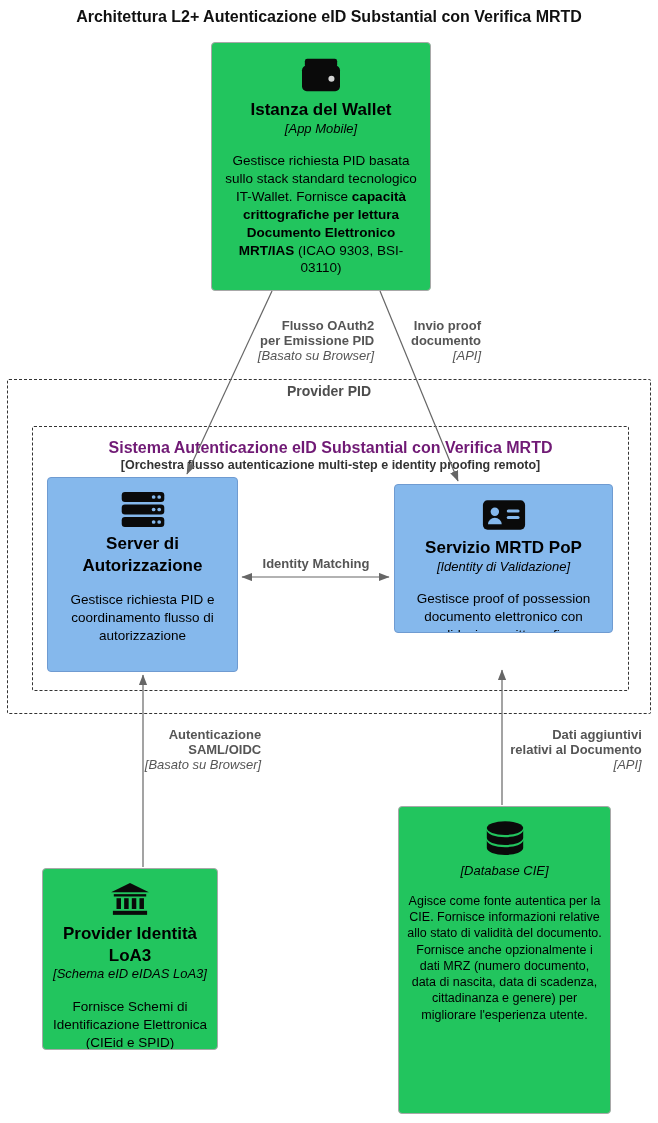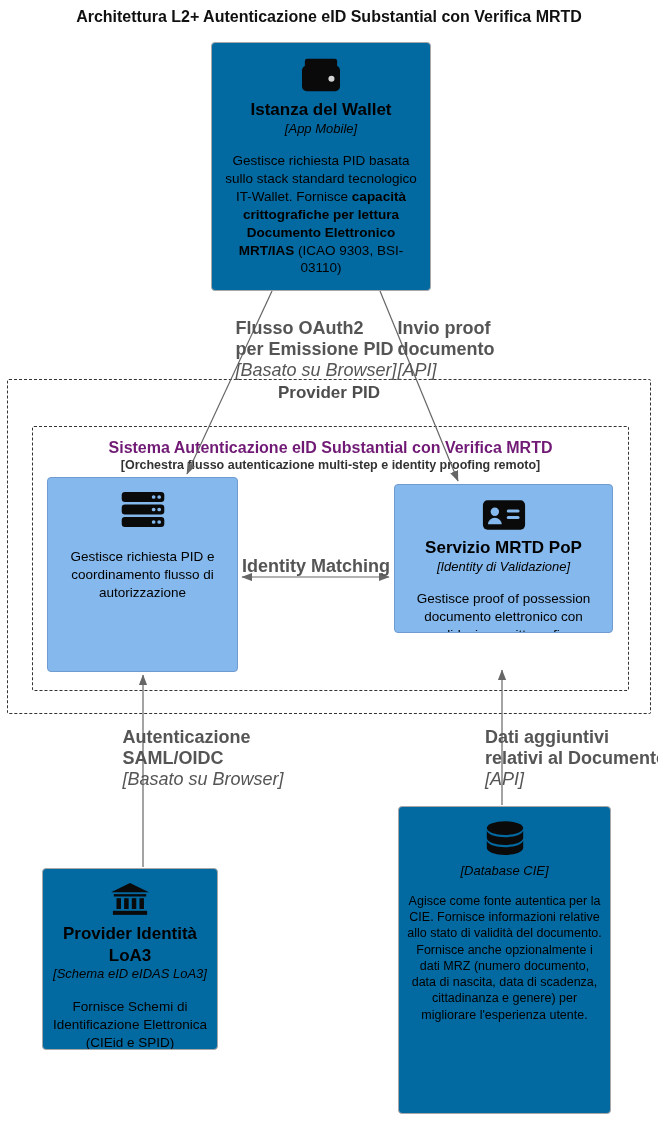--- a/index.html
+++ b/index.html
@@ -9,39 +9,39 @@
   }
   #diagram-title{
     position:absolute;top:8px;left:0;width:658px;text-align:center;
     font-size:16px;font-weight:bold;color:#111;
   }
   .dashed{
     position:absolute;border:1.6px dashed #333;border-radius:2px;
     box-sizing:border-box;background:transparent;
   }
   .container-label{
-    width:100%;text-align:center;font-weight:bold;font-size:17px;color:#4d4d4d;margin-top:3px;
+    width:100%;text-align:center;font-weight:bold;font-size:14px;color:#4d4d4d;margin-top:3px;
   }
   .sys-title{width:100%;text-align:center;font-weight:bold;font-size:16px;color:#701a75;margin-top:12px;}
   .sys-sub{width:100%;text-align:center;font-weight:bold;font-size:12.5px;color:#333;margin-top:1px;}
   .node{
-    position:absolute;box-sizing:border-box;border:1px solid #a8a8a8;background:#0369a1;
+    position:absolute;box-sizing:border-box;border:1px solid #a8a8a8;background:#22c55e;
     border-radius:4px;display:flex;flex-direction:column;align-items:center;
     text-align:center;padding:13px 8px 6px;overflow:hidden;
   }
   .node.blue{background:#85b8ec;border-color:#6f9bd1;}
   .node-icon{flex:0 0 auto;margin-bottom:5px;}
   .node-title{font-size:17px;font-weight:bold;line-height:1.27;}
   .node-sub{font-size:13px;font-style:italic;line-height:1.3;}
   .node-desc{font-size:13.5px;line-height:1.32;margin-top:15px;}
   .node-desc.small{font-size:12.5px;line-height:1.3;margin-top:13px;}
   #edges{position:absolute;left:0;top:0;pointer-events:none;}
   .edge-label{
-    position:absolute;transform:translateX(-50%);text-align:left;
-    color:#555;font-size:18px;line-height:1.17;white-space:nowrap;
+    position:absolute;transform:translateX(-50%);text-align:right;
+    color:#555;font-size:13px;line-height:1.17;white-space:nowrap;
   }
   .edge-label .b{font-weight:bold;display:block;}
   .edge-label .i{font-style:italic;display:block;}
 </style>
 </head>
 <body>
 
 <div id="canvas">
 
   <div id="diagram-title">Architettura L2+ Autenticazione eID Substantial con Verifica MRTD</div>
@@ -71,20 +71,21 @@
       <rect x="1" y="1" width="46" height="11" rx="3.5" fill="#0a0a0a"></rect>
       <rect x="1" y="14.5" width="46" height="11" rx="3.5" fill="#0a0a0a"></rect>
       <rect x="1" y="28" width="46" height="11" rx="3.5" fill="#0a0a0a"></rect>
       <circle cx="35.5" cy="6.5" r="2" fill="#85b8ec"></circle>
         <circle cx="41.5" cy="6.5" r="2" fill="#85b8ec"></circle>
       <circle cx="35.5" cy="20" r="2" fill="#85b8ec"></circle>
         <circle cx="41.5" cy="20" r="2" fill="#85b8ec"></circle>
       <circle cx="35.5" cy="33.5" r="2" fill="#85b8ec"></circle>
         <circle cx="41.5" cy="33.5" r="2" fill="#85b8ec"></circle>
     </svg>
+    <div class="node-title">Server di Autorizzazione</div>
     <div class="node-desc">Gestisce richiesta PID e coordinamento flusso di autorizzazione</div>
   </div>
 
   <div class="node blue" style="left:394px;top:484px;width:219px;height:149px;">
     <svg class="node-icon" width="44" height="34" viewBox="0 0 48 36">
       <rect x="1" y="2" width="46" height="32" rx="5" fill="#0a0a0a"></rect>
       <circle cx="14" cy="14.5" r="4.6" fill="#85b8ec"></circle>
       <path d="M6.5 28 a7.5 7 0 0 1 15 0 z" fill="#85b8ec"></path>
       <rect x="27" y="12" width="14" height="3.4" rx="1.7" fill="#85b8ec"></rect>
       <rect x="27" y="19" width="14" height="3.4" rx="1.7" fill="#85b8ec"></rect>

